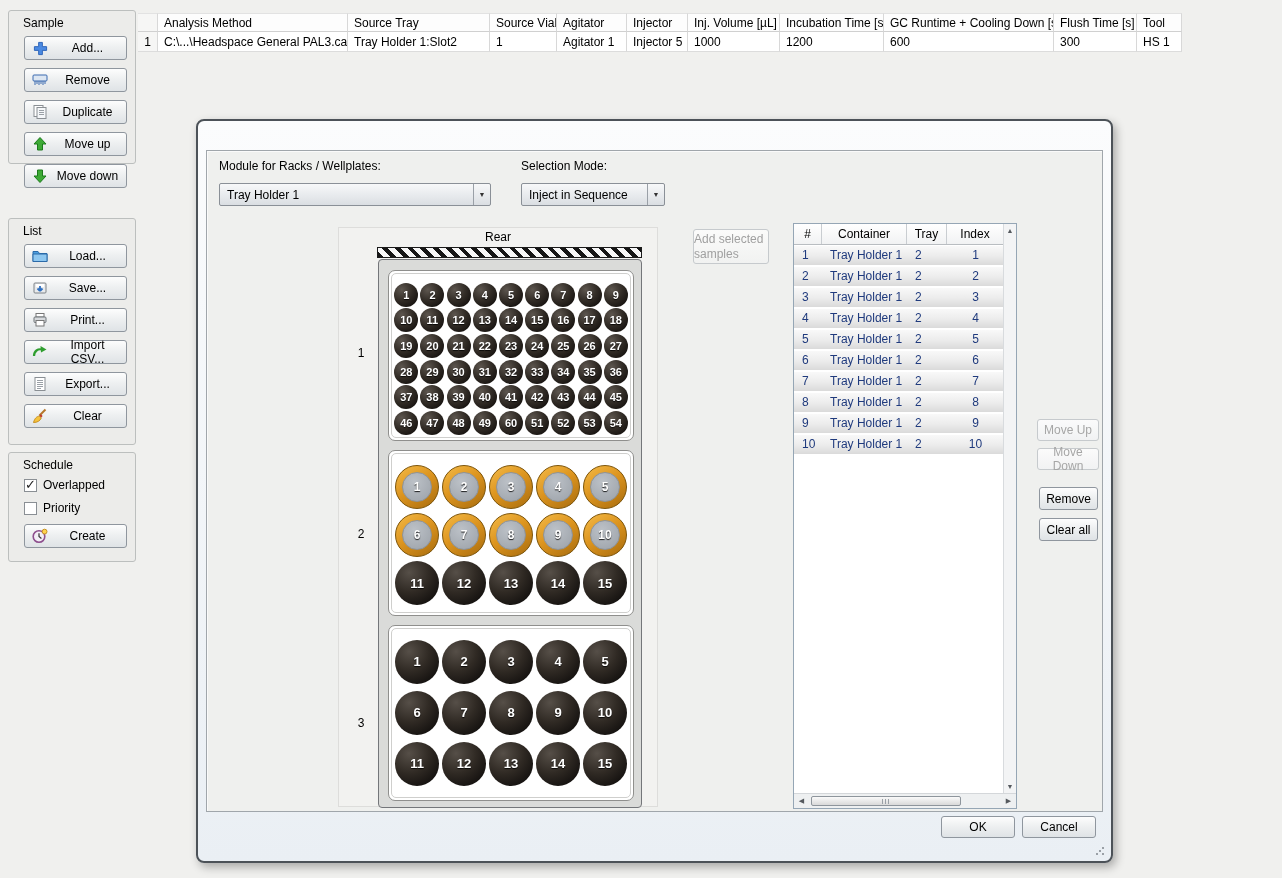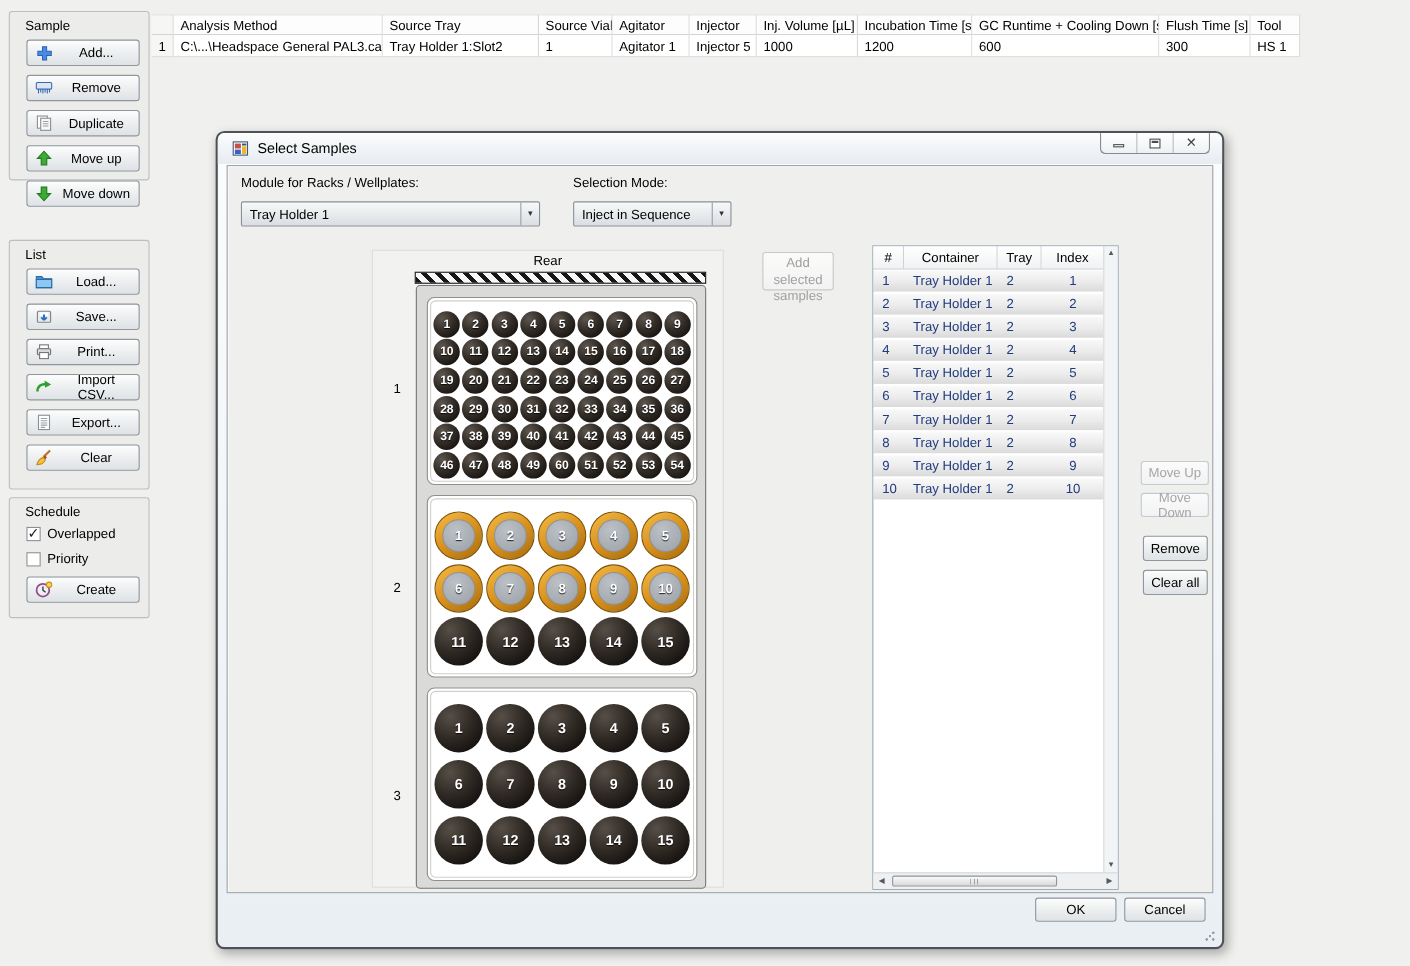--- a/index.html
+++ b/index.html
@@ -64,21 +64,21 @@
   #tray-grid-3 { grid-template-columns:repeat(5,47px); grid-auto-rows:51px; padding-top:10px; }
   .tray-side-label { position:absolute; left:14px; width:16px; text-align:center; }
 
   .vial { border-radius:50%; display:flex; align-items:center; justify-content:center; color:#fff; font-weight:bold; text-shadow:0 1px 1px rgba(0,0,0,.85); place-self:center; }
   .vial.sm { width:24px; height:24px; font-size:11px; background:radial-gradient(circle at 32% 28%, #5d564f 0%, #332d27 45%, #181411 80%, #0d0b09 100%); }
   .vial.lg { width:44px; height:44px; font-size:13px; background:radial-gradient(circle at 32% 26%, #564f48 0%, #302a24 45%, #151210 80%, #0b0908 100%); }
   .vial.selv { background:linear-gradient(145deg,#f4bb49 0%,#dd951f 45%,#a86c0e 100%); border:1px solid #7d5408; }
   .selcore { width:30px; height:30px; border-radius:50%; background:radial-gradient(circle at 40% 32%, #bcc1c7, #9ba1a8); border:1px solid #8d939a; display:flex; align-items:center; justify-content:center; font-size:12px; }
 
   
-  #add-selected-btn { position:absolute; left:486px; top:78px; width:65px; height:35px; border:1px solid #c6cacd; border-radius:3px; background:linear-gradient(180deg,#fbfbfa,#f1f2f1); color:#a0a0a0; text-align:center; line-height:15px; padding-top:2px; }
+  #add-selected-btn { position:absolute; left:486px; top:78px; width:76px; height:35px; border:1px solid #c6cacd; border-radius:3px; background:linear-gradient(180deg,#fbfbfa,#f1f2f1); color:#a0a0a0; line-height:15px; padding-top:2px; }
   #list-label { position:absolute; left:586px; top:55px;margin-top:16px; }
   #samples-list { position:absolute; left:586px; top:72px; width:224px; height:586px; background:#fff; border:1px solid #95a6b5; }
   #list-header { display:flex; height:21px; border-bottom:1px solid #b9bdc1; }
   .lsh { text-align:center; line-height:20px; border-right:1px solid #c9cdd1; background:linear-gradient(180deg,#ffffff,#f1f2f3); overflow:hidden; }
   #list-body { position:absolute; left:0; top:21px; width:210px; bottom:15px; overflow:hidden; }
   .lsr { display:flex; height:20px; margin-bottom:1px; background:linear-gradient(180deg,#fafafa,#ececec 55%,#dadada); box-shadow:inset 0 1px 0 #fff; color:#1f3a7d; }
   .lsc { line-height:20px; padding-left:8px; white-space:nowrap; overflow:hidden; }
   .lsc.ctr { text-align:center; padding-left:0; }
   #vscroll { position:absolute; right:0; top:0; width:13px; bottom:15px; background:#f3f4f5; border-left:1px solid #d8dbde; }
   .sb-arrow { position:absolute; left:0; right:0; text-align:center; font-size:7px; color:#55595e; }
@@ -262,41 +262,20 @@
         <div class="mtc mtd" style="width: 92px;">1000</div>
         <div class="mtc mtd" style="width: 104px;">1200</div>
         <div class="mtc mtd" style="width: 170px;">600</div>
         <div class="mtc mtd" style="width: 83px;">300</div>
         <div class="mtc mtd" style="width: 45px;">HS 1</div>
       </div>
   </div>
 </div>
 
 <div id="dialog">
-  <div id="titlebar">
-    <span id="form-icon"><svg width="16" height="16">
-          <rect x="1" y="2" width="13" height="12" fill="#fff" stroke="#39577a"></rect>
-          <rect x="2.5" y="3.5" width="5.5" height="4.5" fill="#c94f43"></rect>
-          <rect x="2.5" y="9" width="5.5" height="4" fill="#3b5fc0"></rect>
-          <rect x="9" y="6" width="4" height="7" fill="#e8b735"></rect>
-          <rect x="9" y="3.5" width="4" height="1.8" fill="#39577a"></rect>
-        </svg></span>
-    <span id="title-text">Select Samples</span>
-    <div id="winbtns">
-      <div class="winbtn">
-          <span class="glyph-min"></span>
-        </div>
-      <div class="winbtn">
-          <span class="glyph-max"></span>
-        </div>
-      <div class="winbtn">
-          <span class="glyph-close">✕</span>
-        </div>
-    </div>
-  </div>
 
   <div id="content">
     <div class="fld-label" style="left:12px;top:8px;">Module for Racks / Wellplates:</div>
     <div class="combo" style="left:12px;top:32px;width:272px;">
       <span class="val">Tray Holder 1</span>
       <span class="drop">▼</span>
     </div>
     <div class="fld-label" style="left:314px;top:8px;">Selection Mode:</div>
     <div class="combo" style="left:314px;top:32px;width:144px;">
       <span class="val">Inject in Sequence</span>

